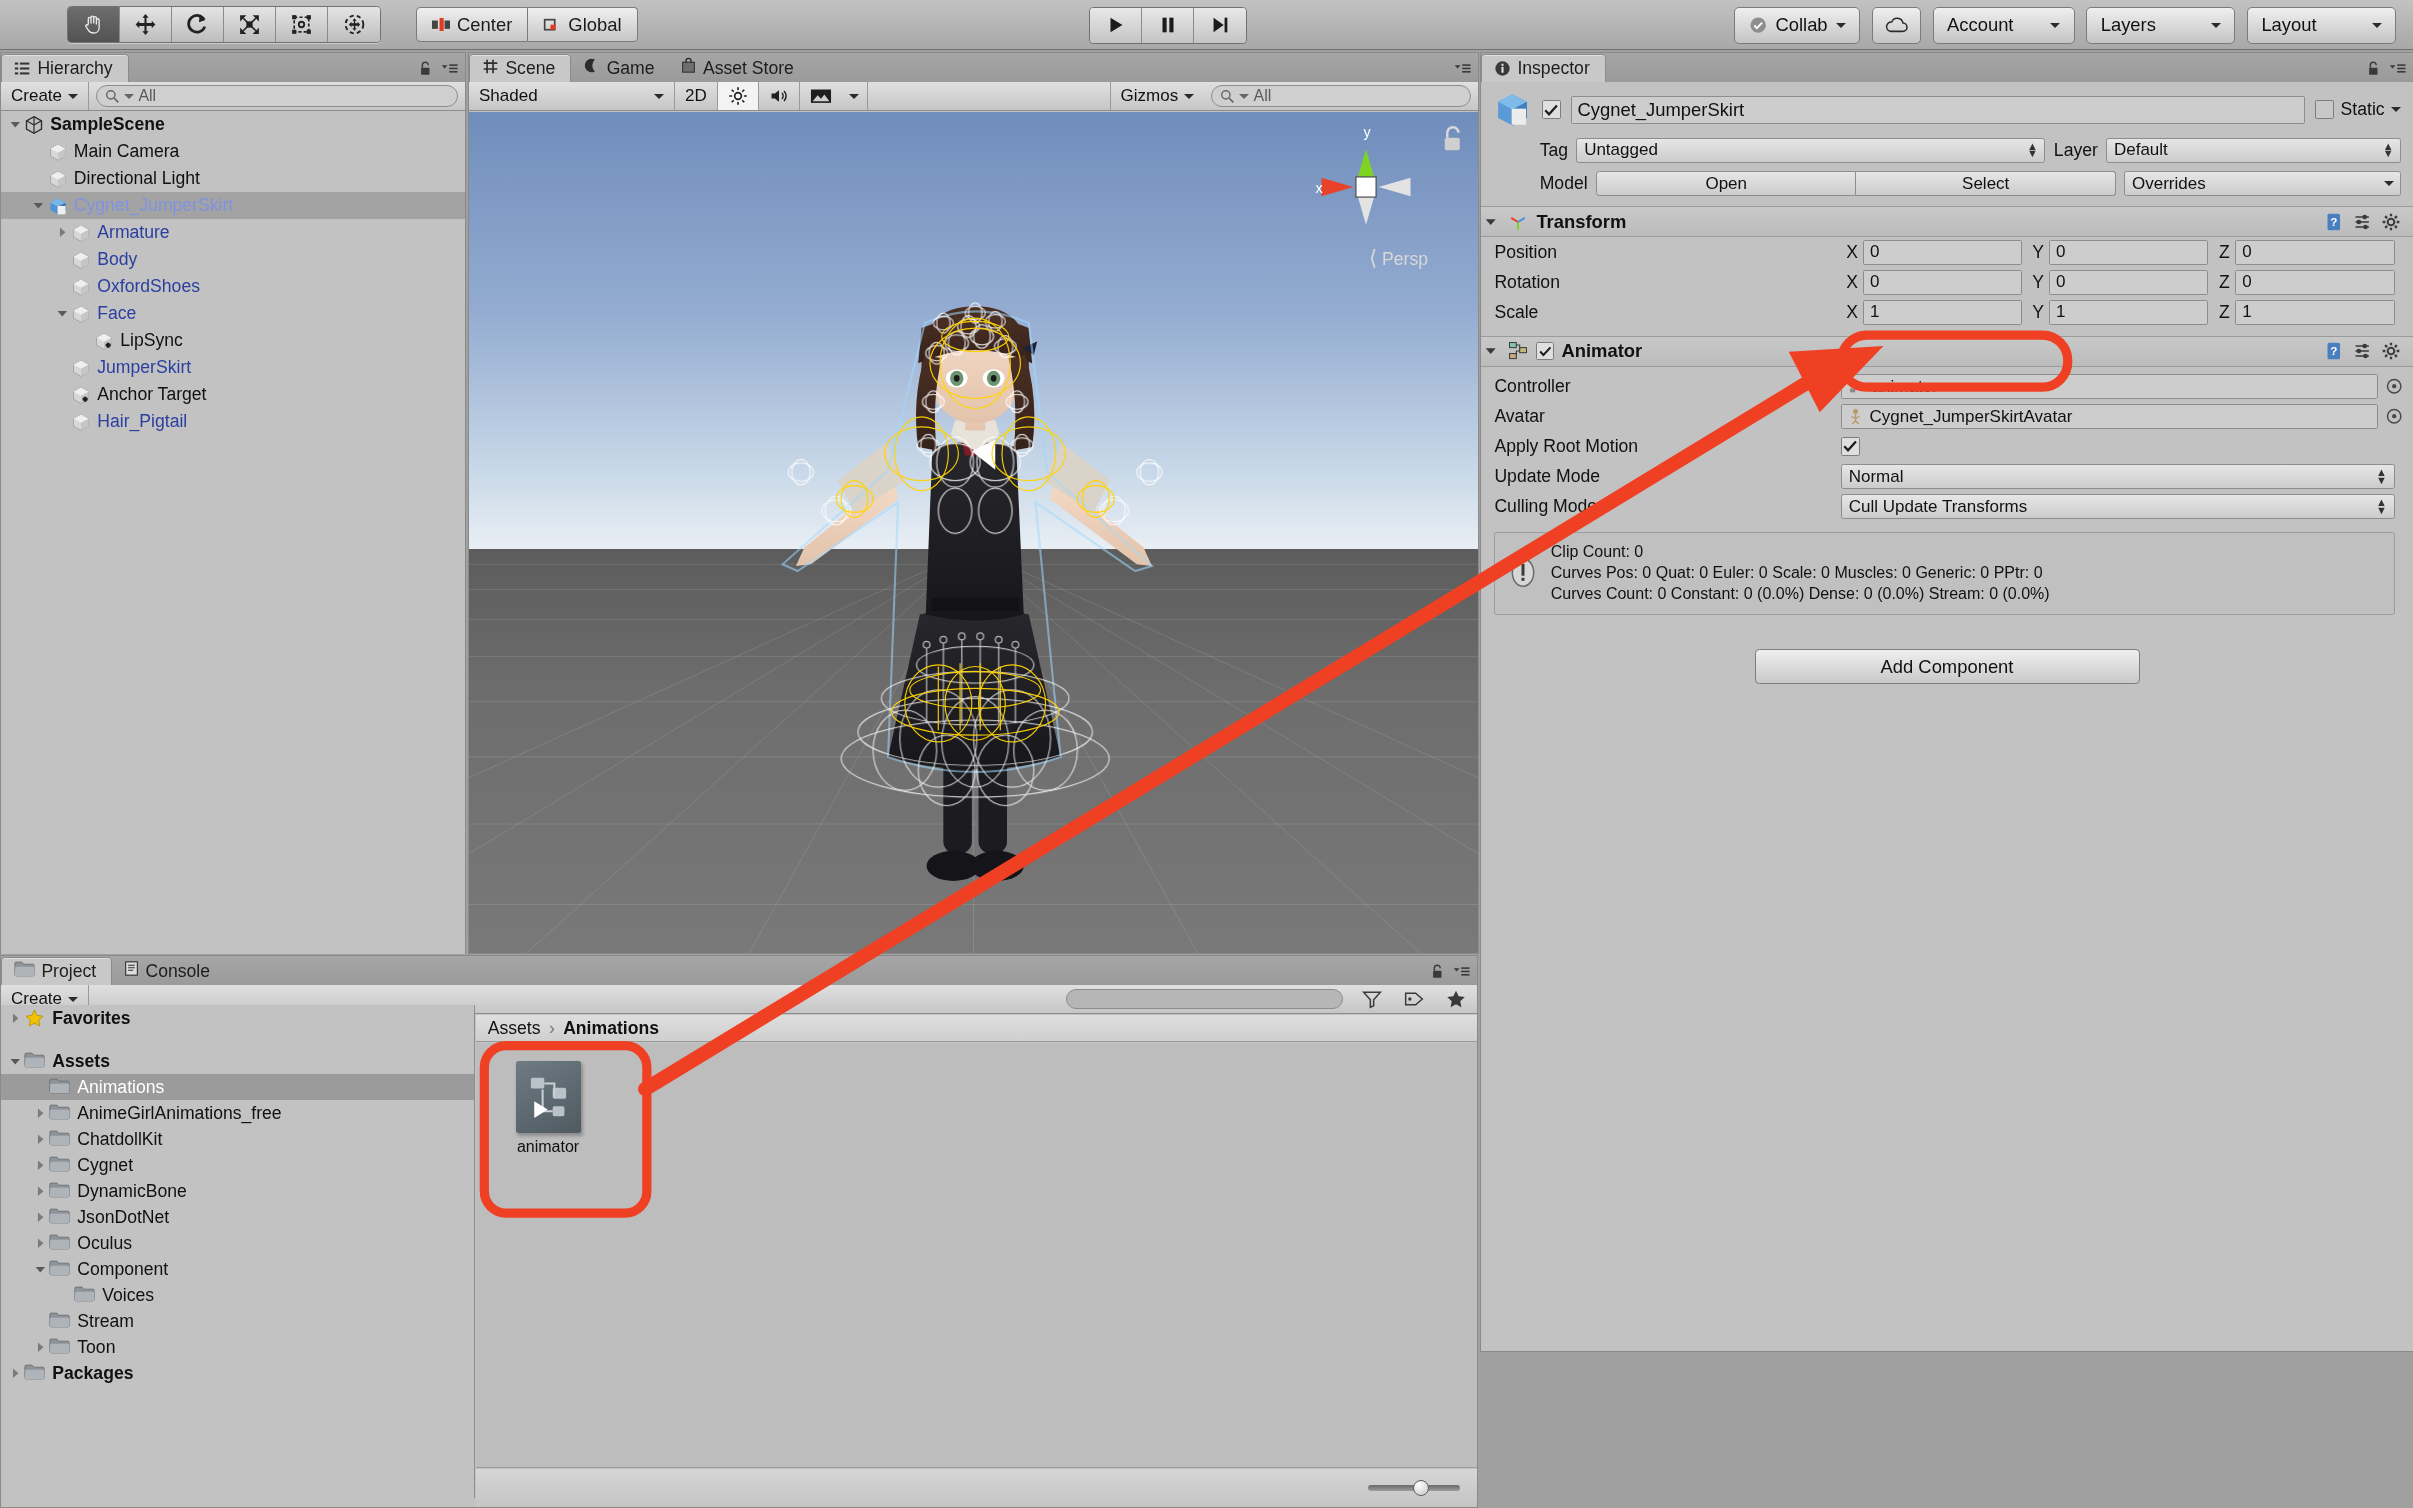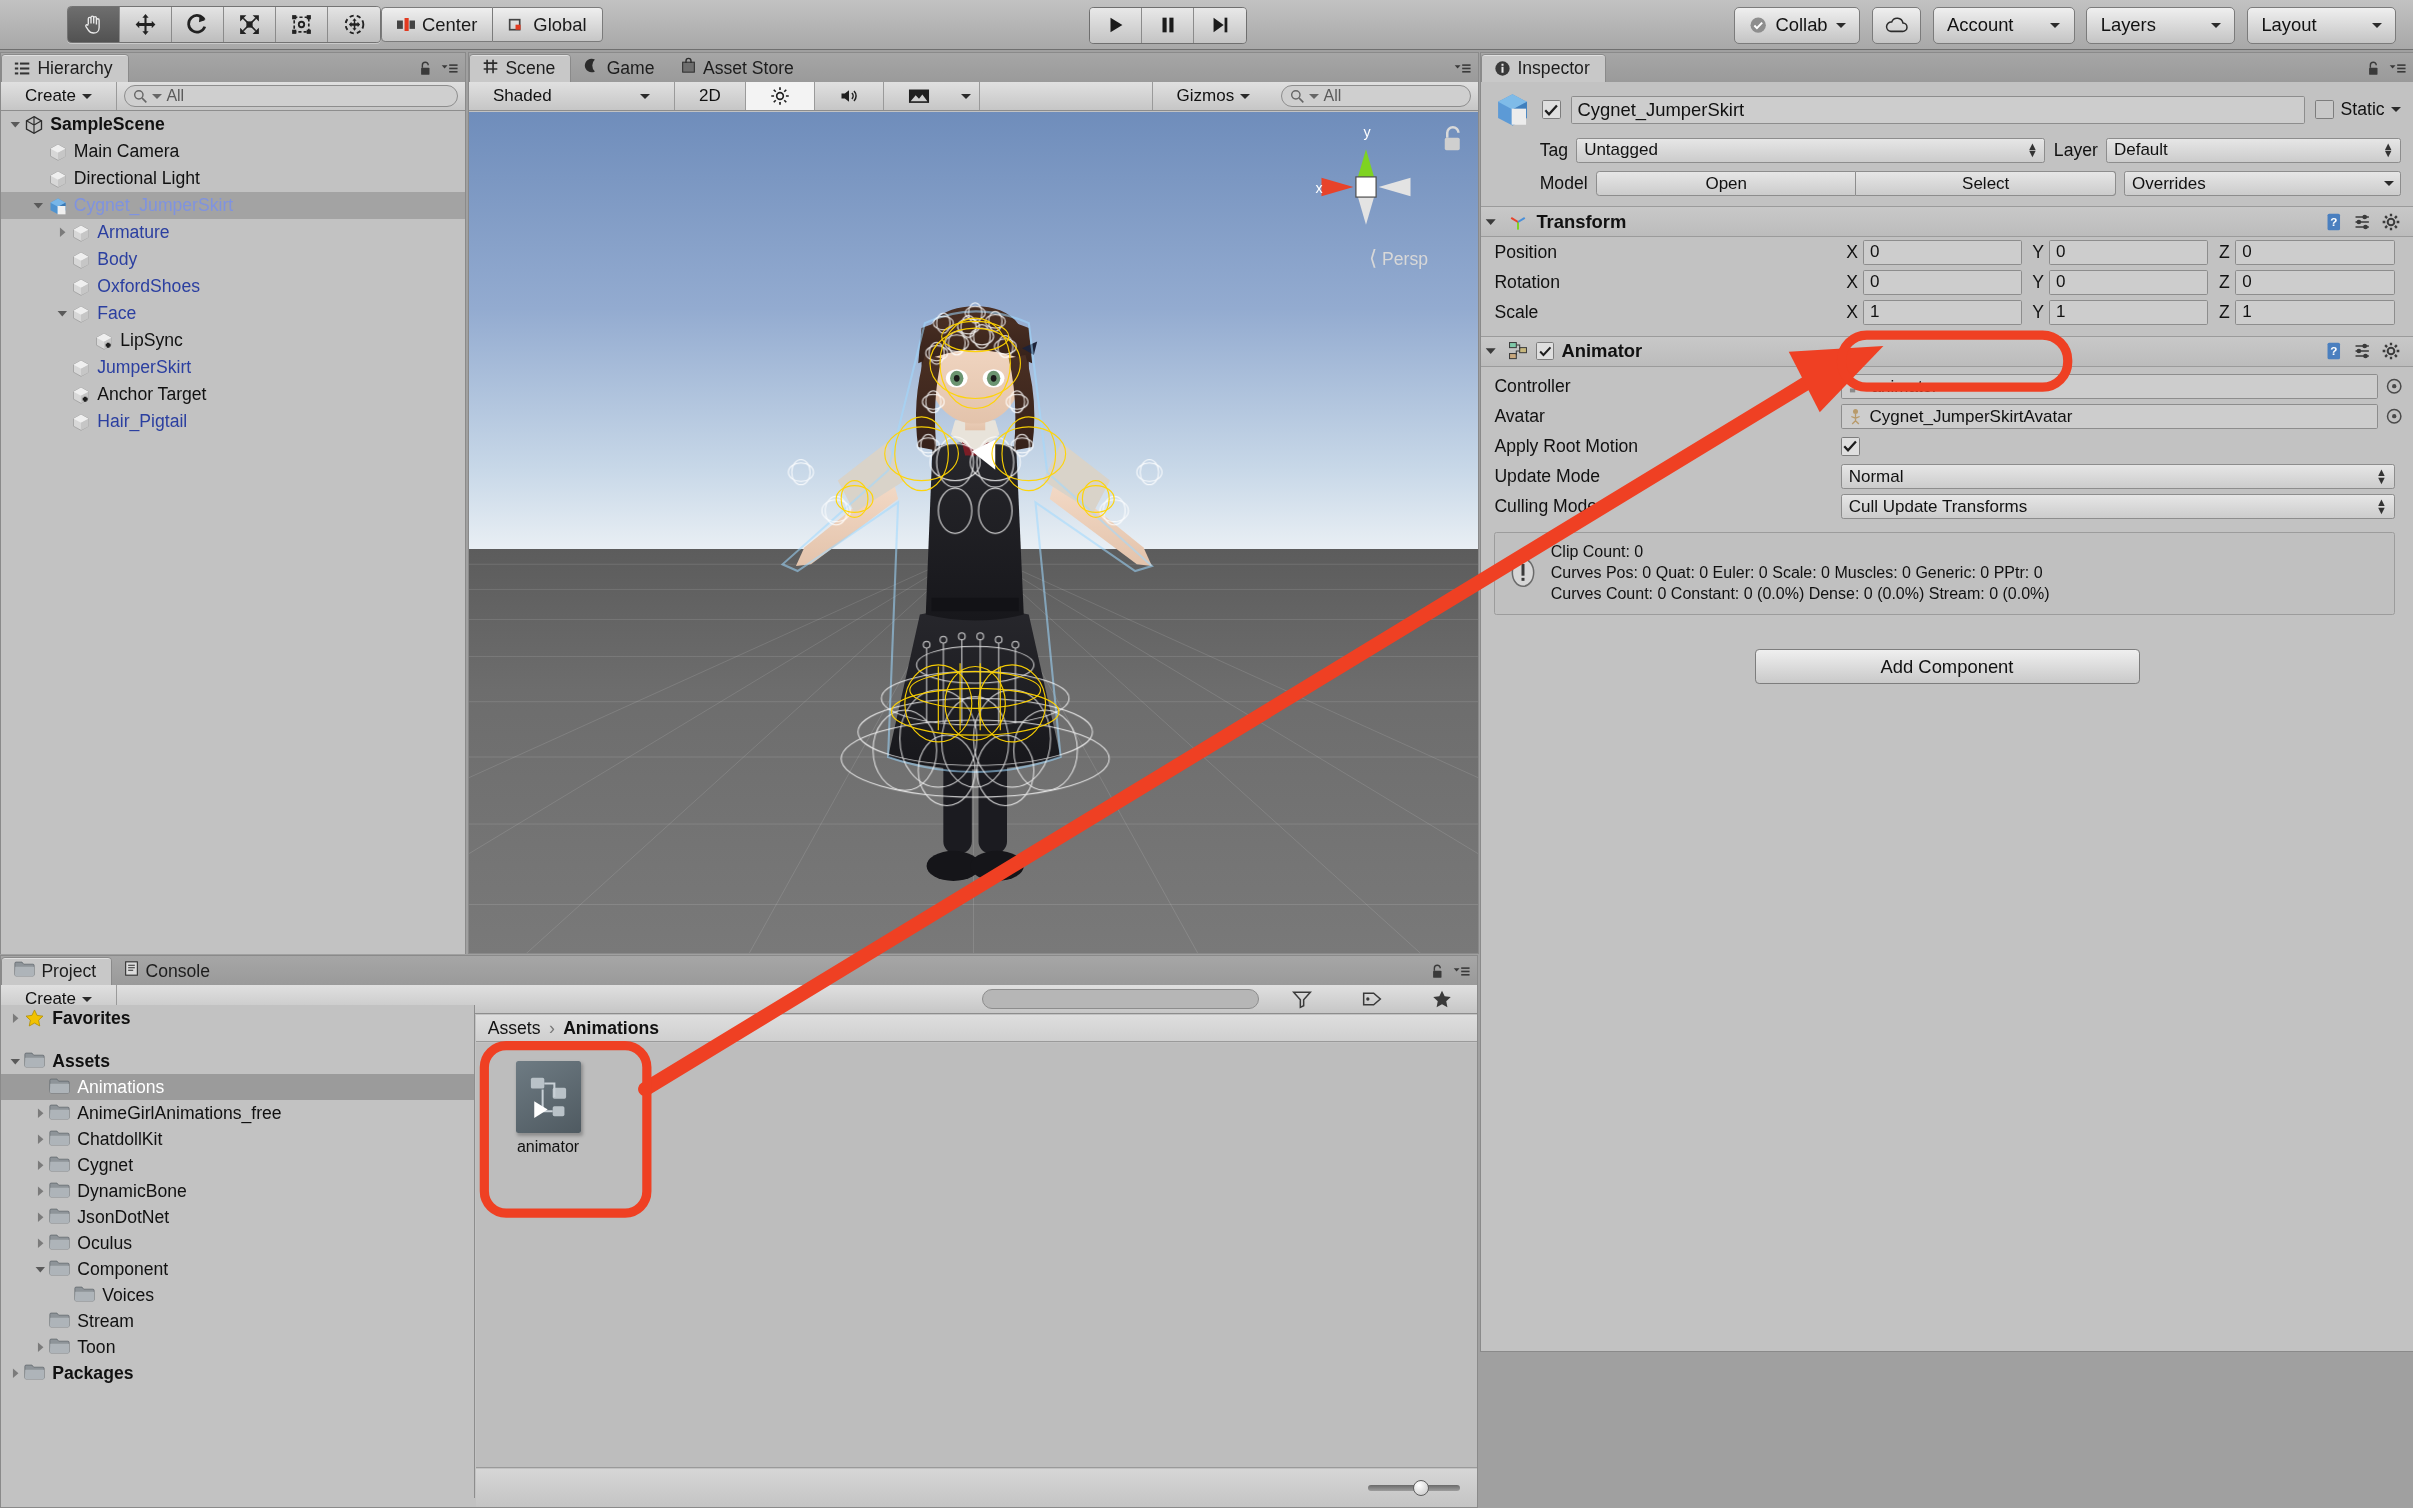--- a/index.html
+++ b/index.html
@@ -24,21 +24,21 @@
      box-shadow:0 0.8px 0 rgba(255,255,255,.5); }
   .tbtn {
     width:52px; height:35px; display:flex; align-items:center; justify-content:center;
     background: linear-gradient(180deg,#e4e4e4,#bdbdbd);
     border-right:0.8px solid #8b8b8b; cursor:pointer;
   }
   .tbtn:last-child{ border-right:none; }
   .tbtn.active { background: linear-gradient(180deg,#6e6e6e,#525252); }
   .tbtn svg { display:block; }
 
-  .pillgroup { display:flex; gap:0; }
+  .pillgroup { display:flex; margin-left:35px; gap:0; }
   .pill {
     height:35px; display:flex; align-items:center; justify-content:center; gap:6.7px;
     padding:0 15px; font-size:18.4px; color:#1a1a1a;
     background: linear-gradient(180deg,#efefef,#c6c6c6);
     border:0.8px solid #7b7b7b; cursor:pointer;
   }
   .pill.first { border-radius:4.2px 0 0 4.2px; }
   .pill.last { border-radius:0 4.2px 4.2px 0; border-left:none; }
 
   .playgroup {
@@ -75,21 +75,21 @@
     background:#c8c8c8; border:0.8px solid #8a8a8a; border-bottom:none;
     box-shadow: inset 0 0.8px 0 #e8e8e8;
   }
   .tabtools { position:absolute; right:6.7px; top:6.7px; display:flex; gap:8.4px; align-items:center; }
 
   .subtoolbar {
     height:29px; background:linear-gradient(180deg,#e0e0e0,#c6c6c6);
     display:flex; align-items:center; border-bottom:0.8px solid #8d8d8d;
   }
   .sbbtn {
-    height:28px; display:flex; align-items:center; gap:5.9px; padding:0 24px;
+    height:28px; display:flex; align-items:center; gap:5.9px; padding:0 10px;
     font-size:17px; border-right:0.8px solid #9a9a9a; cursor:pointer;
   }
   .searchfield {
     flex:1; height:22px; margin:0 6.7px; border-radius:11px;
     background:#cfcfcf; border:0.8px solid #8d8d8d; display:flex; align-items:center;
     padding:0 8.4px; font-size:16px; color:#5a5a5a; gap:4.2px;
   }
 
   
   .tree { overflow:hidden; }

